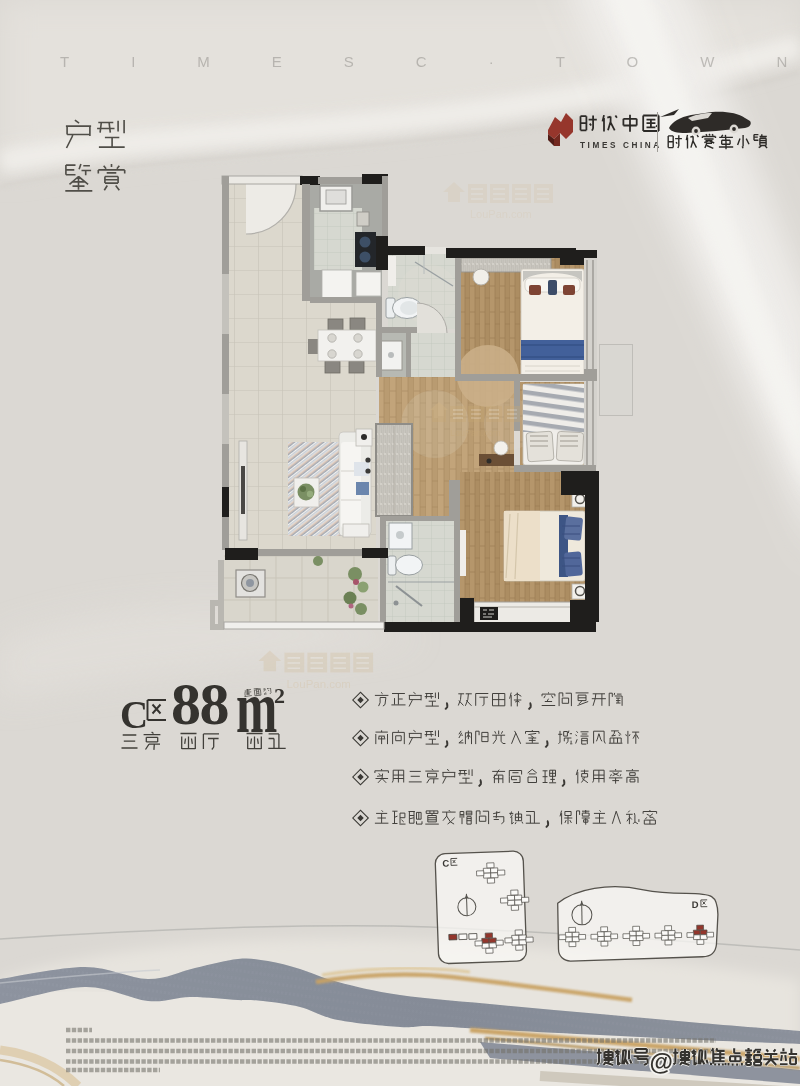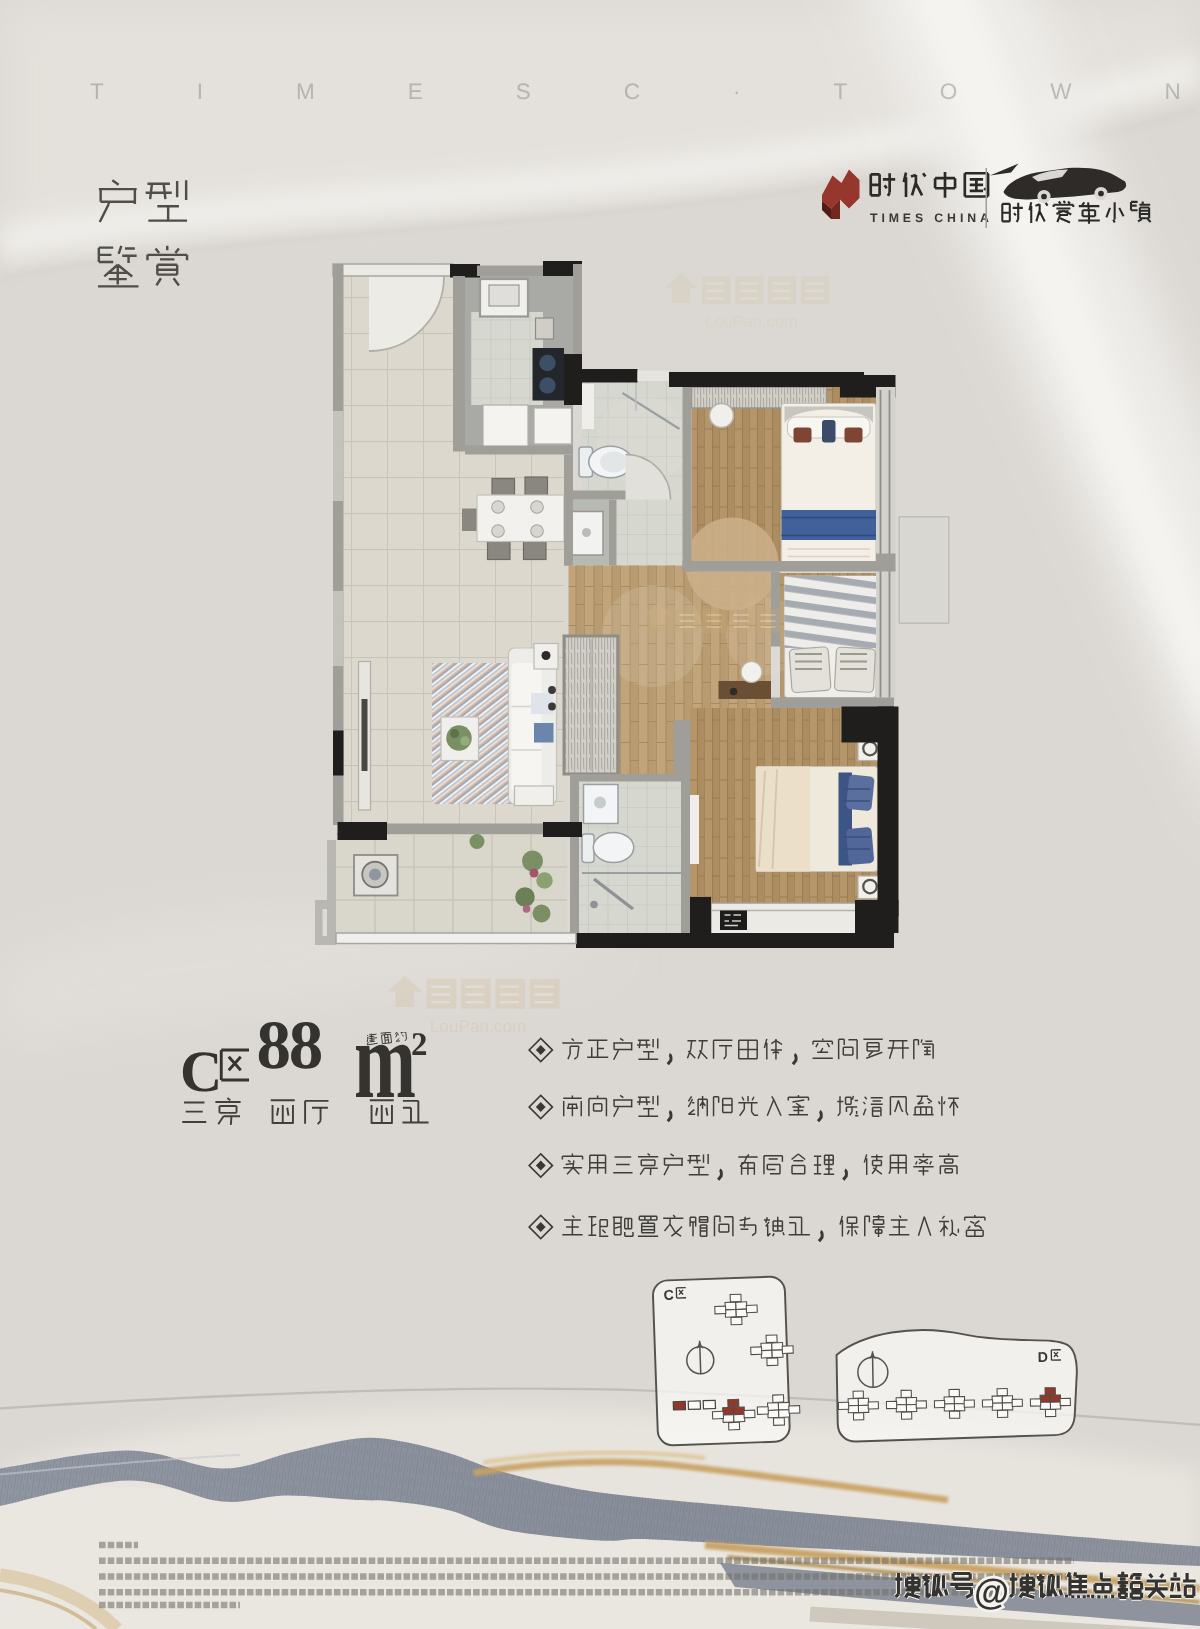--- a/index.html
+++ b/index.html
@@ -323,21 +323,21 @@
         <rect x="94" y="14" width="19" height="19" fill="#cdae7c"></rect>
         <path d="M97 19 h12 M97 24 h12 M97 29 h12" stroke="#f4ecdc" stroke-width="1.6"></path>
         <text x="30" y="48" font-size="11" fill="#cdae7c" font-family="Liberation Sans">LouPan.com</text>
       </g>
     </svg>
 <div class="abs" style="left:110px;top:660px;width:260px;height:110px">
 <span class="abs" style="left:10px;top:32px;font-family:'Liberation Serif',serif;font-weight:bold;font-size:39px;color:#35332f">C</span>
 <svg class="abs" style="left:34px;top:38px" width="30" height="30" viewBox="0 0 30 30">
         <path d="M3.5 2.0L22.0 2.0M3.5 2.0L3.5 22.0M3.5 22.0L22.0 22.0M8.5 6.5L16.5 15.5M16.5 6.5L8.5 15.5" stroke="#35332f" stroke-width="1.92" fill="none" stroke-linecap="butt"></path>
       </svg>
-<span class="abs" style="left:61px;top:10px;font-family:'Liberation Serif',serif;font-weight:bold;font-size:46px;letter-spacing:-1.5px;color:#35332f">88</span>
+<span class="abs" style="left:61px;top:10px;font-family:'Liberation Serif',serif;font-weight:bold;font-size:60px;letter-spacing:-1.5px;color:#35332f">88</span>
 <span class="abs" style="left:126px;top:5px;font-family:'Liberation Serif',serif;font-weight:bold;font-size:74px;color:#35332f;transform:scaleX(0.67);transform-origin:0 0">m</span>
 <span class="abs" style="left:164px;top:23px;font-family:'Liberation Serif',serif;font-weight:bold;font-size:22px;color:#35332f">2</span>
 <svg class="abs" style="left:134px;top:28px" width="46" height="14" viewBox="0 0 46 14">
 <g transform="rotate(-6 2 8)">
           <path d="M4.2 1.2L4.2 6.6M2.6 2.0L7.7 2.0M2.6 3.2L6.0 3.2M2.6 4.4L7.7 4.4M2.6 5.6L6.0 5.6M2.6 6.6L6.0 6.6M1.4 1.9L2.0 2.7M1.2 3.7L1.9 3.4M1.9 3.4L0.9 6.6M0.7 8.5L7.8 8.1M0.7 8.5L1.7 6.6" stroke="#35332f" stroke-width="0.60" fill="none" stroke-linecap="butt"></path>
           <path d="M10.4 1.7L17.5 1.7M13.6 1.7L13.3 3.0M10.9 3.0L17.0 3.0M10.9 3.0L10.9 8.7M17.0 3.0L17.0 8.7M10.9 8.7L17.0 8.7M12.9 3.0L12.9 8.7M15.1 3.0L15.1 8.7M12.9 4.9L15.1 4.9M12.9 6.6L15.1 6.6" stroke="#35332f" stroke-width="0.60" fill="none" stroke-linecap="butt"></path>
           <path d="M21.4 1.5L20.2 3.4M21.8 2.5L20.2 5.4M21.6 3.9L22.5 3.9M22.5 6.4L20.2 8.1M20.2 8.1L22.8 8.1M24.8 1.3L24.2 3.4M23.8 2.5L27.2 2.5M27.2 2.5L27.2 7.3M27.2 7.3L26.0 8.5M24.7 4.1L25.3 5.4" stroke="#35332f" stroke-width="0.60" fill="none" stroke-linecap="butt"></path>
         </g>
       </svg>
 </div>

